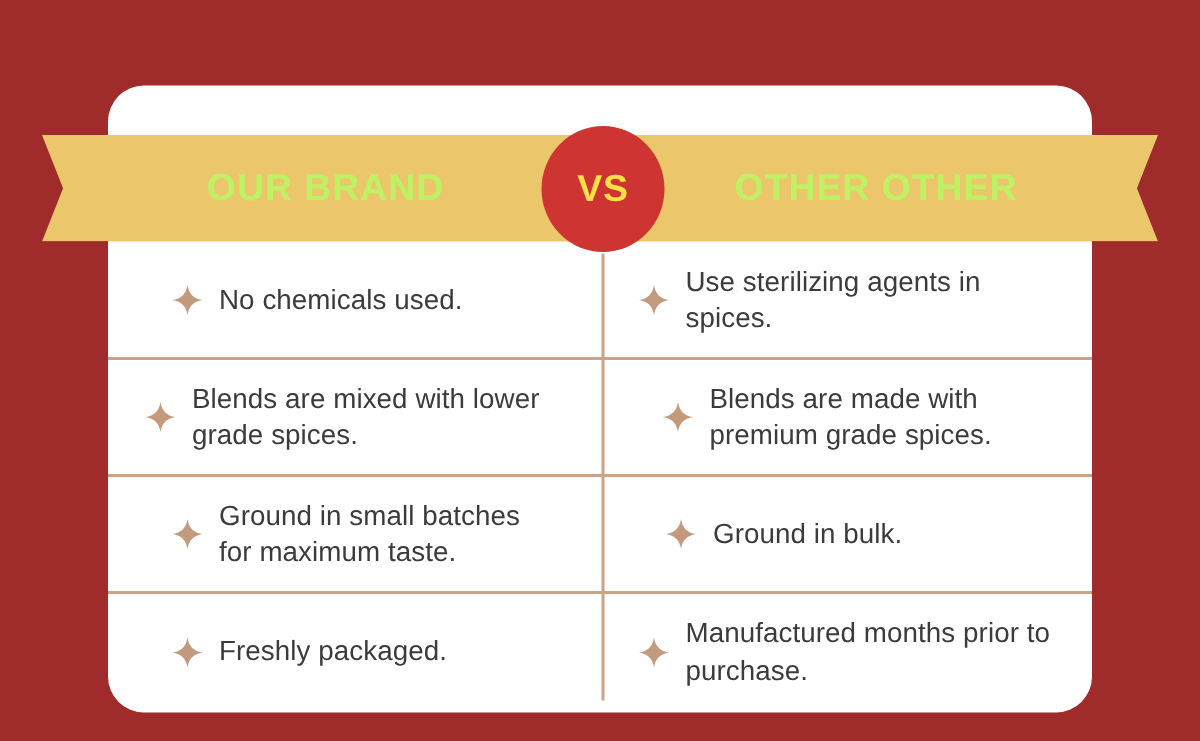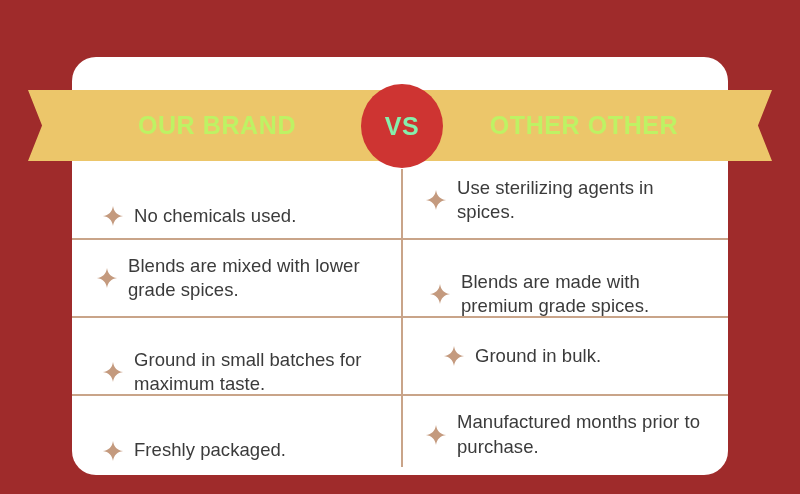--- a/index.html
+++ b/index.html
@@ -89,21 +89,21 @@
     position: absolute;
     left: 361px;
     top: 84px;
     width: 82px;
     height: 84px;
     border-radius: 50%;
     background: #ce3432;
     display: flex;
     align-items: center;
     justify-content: center;
-    color: #86efac;
+    color: #fde047;
     font-size: 25px;
     font-weight: bold;
     letter-spacing: 0.5px;
   }
 
   
   .grid {
     position: absolute;
     left: 72px;
     top: 161px;
@@ -122,23 +122,22 @@
   .row.r3 { top: 234px; height: 79px; }
 
   .cell {
     box-sizing: border-box;
     display: flex;
     align-items: center;
     height: 100%;
   }
   .cell.col-left {
     width: 329px;
-    padding-left: 30px;
+    padding-left: 42px;
     padding-right: 14px;
-    margin-top: 16px;
   }
   .cell.col-right {
     width: 327px;
     padding-left: 24px;
     padding-right: 20px;
   }
 
   .bullet {
     flex: 0 0 auto;
     width: 22px;

